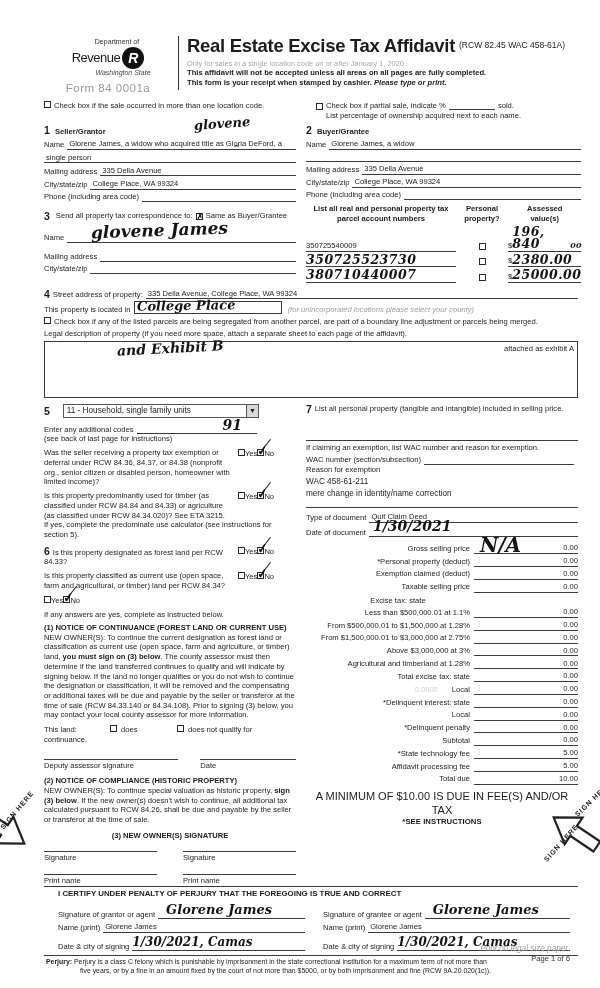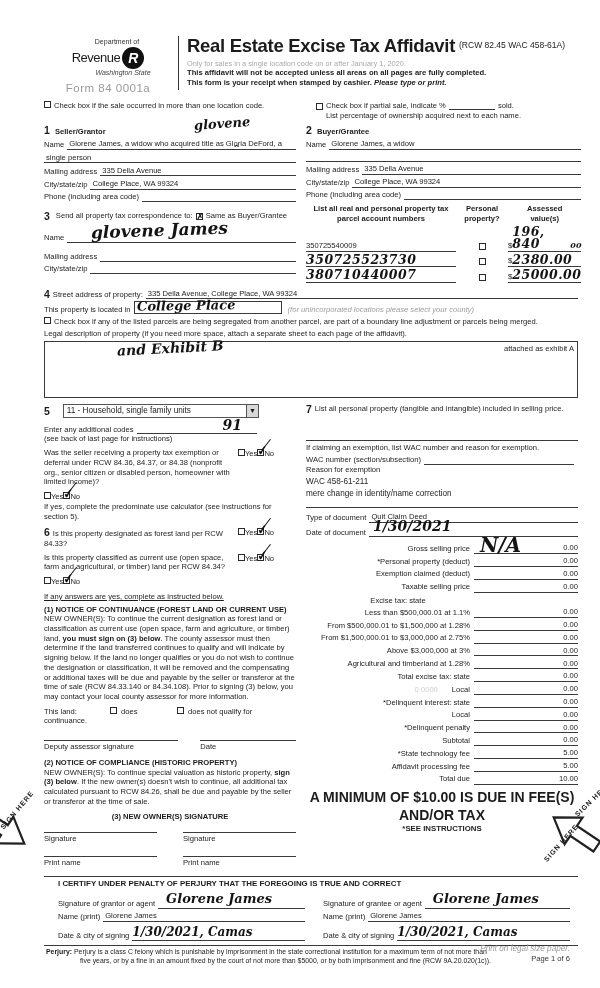--- a/index.html
+++ b/index.html
@@ -96,31 +96,31 @@
   .q-c { width:58px; display:flex; gap:0; align-items:flex-start; padding-top:1px; white-space:nowrap; }
 
   
   .trow { display:flex; justify-content:flex-end; align-items:center; margin-top:2.1px; }
   .tl { text-align:right; }
   .tv { width:104px; border-bottom:0.9px solid #3a3a3a; text-align:right; margin-left:4px; position:relative; }
   .tax-hdr { text-align:center; padding-right:88px; margin-top:3px; }
   .faint { color:#cfcfcf; margin-right:14px; }
   .na-hw { position:absolute; left:6px; top:-10px; font-size:20px; }
   .date-hw { position:absolute; left:4px; top:-10px; font-size:14px; white-space:nowrap; }
-  .minimum { font-weight:700; text-align:center; font-size:14px; margin-top:4px; }
+  .minimum { font-weight:400; text-align:center; font-size:11px; margin-top:4px; }
   .seeins { font-weight:700; text-align:center; font-size:7.8px; }
 
   .hrule { border-top:0.9px solid #3a3a3a; margin-top:5px; }
 
   
   .sig2 { display:flex; gap:26px; margin-top:10px; }
   .sig2 > div { flex:1; border-top:0.9px solid #3a3a3a; padding-top:1px; }
 
   
-  .cert { margin-top:8px; position:relative; }
+  .cert { position:relative; }
   .cert-title { font-weight:700; font-size:7.9px; margin-left:14px; }
   .cert-cols { display:flex; gap:18px; }
   .cert-col { flex:1; }
   .sigv { font-family:"DejaVu Serif",serif; font-style:italic; font-size:13px; transform:skewX(-8deg);
           white-space:nowrap; padding-left:8px; }
   .hw-date { font-size:12px; white-space:nowrap; transform:rotate(-2deg); }
 
   .stamp { position:absolute; width:78px; height:66px; }
   .stamp svg { position:absolute; top:8px; left:8px; }
   .stamp .st1, .stamp .st2 { position:absolute; font-size:7px; font-weight:700; letter-spacing:1px;
@@ -342,20 +342,21 @@
       <div class="q">
         <span class="q-t">Was the seller receiving a property tax exemption or deferral under RCW 84.36, 84.37, or 84.38 (nonprofit org., senior citizen or disabled person, homeowner with limited income)?</span>
         <span class="q-c">
               <span class="cb"></span>
               <span>Yes</span>
           <span class="cb hwno"></span>
               <span>No</span>
             </span>
       </div>
       <div class="q">
+        <span class="q-t">Is this property predominantly used for timber (as classified under RCW 84.84 and 84.33) or agriculture (as classified under RCW 84.34.020)? See ETA 3215.</span>
         <span class="q-c">
               <span class="cb"></span>
               <span>Yes</span>
           <span class="cb hwno"></span>
               <span>No</span>
             </span>
       </div>
       <div>If yes, complete the predominate use calculator (see instructions for section 5).</div>
 
       <div class="q" style="margin-top:6px;">
@@ -378,21 +379,21 @@
       </div>
       <div class="q">
         <span class="q-c">
               <span class="cb"></span>
               <span>Yes</span>
           <span class="cb hwno"></span>
               <span>No</span>
             </span>
       </div>
 
-      <div style="margin-top:5px;text-decoration:underline;">If any answers are yes, complete as instructed below.</div>
+      <div style="margin-top:5px;">If any answers are yes, complete as instructed below.</div>
       <div class="bold" style="margin-top:3px;">(1) NOTICE OF CONTINUANCE (FOREST LAND OR CURRENT USE)</div>
       <div><span>NEW OWNER(S): To continue the current designation as forest land or classification as current use (open space, farm and agriculture, or timber) land, </span><span class="bold">you must sign on (3) below</span><span>. The county assessor must then determine if the land transferred continues to qualify and will indicate by signing below. If the land no longer qualifies or you do not wish to continue the designation or classification, it will be removed and the compensating or additional taxes will be due and payable by the seller or transferor at the time of sale (RCW 84.33.140 or 84.34.108). Prior to signing (3) below, you may contact your local county assessor for more information.</span></div>
 
       <div style="display:flex; gap:4px; margin-top:5px; align-items:flex-start;">
         <span style="width:62px;">This land:</span>
         <span class="cb"></span>
             <span style="width:52px;">does</span>
         <span class="cb"></span>
             <span>does not qualify for</span>
       </div>

